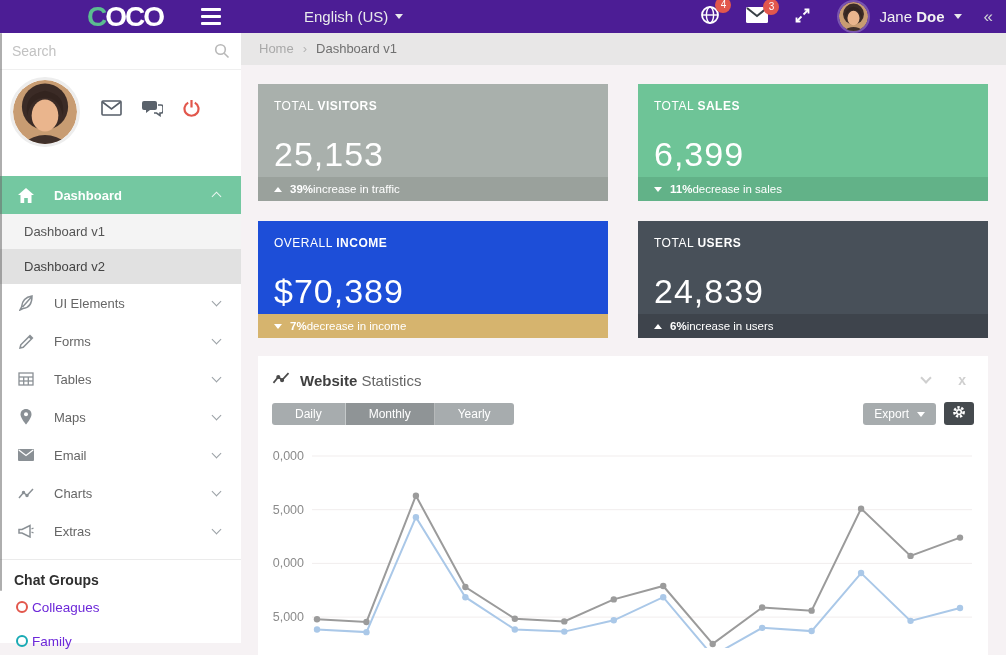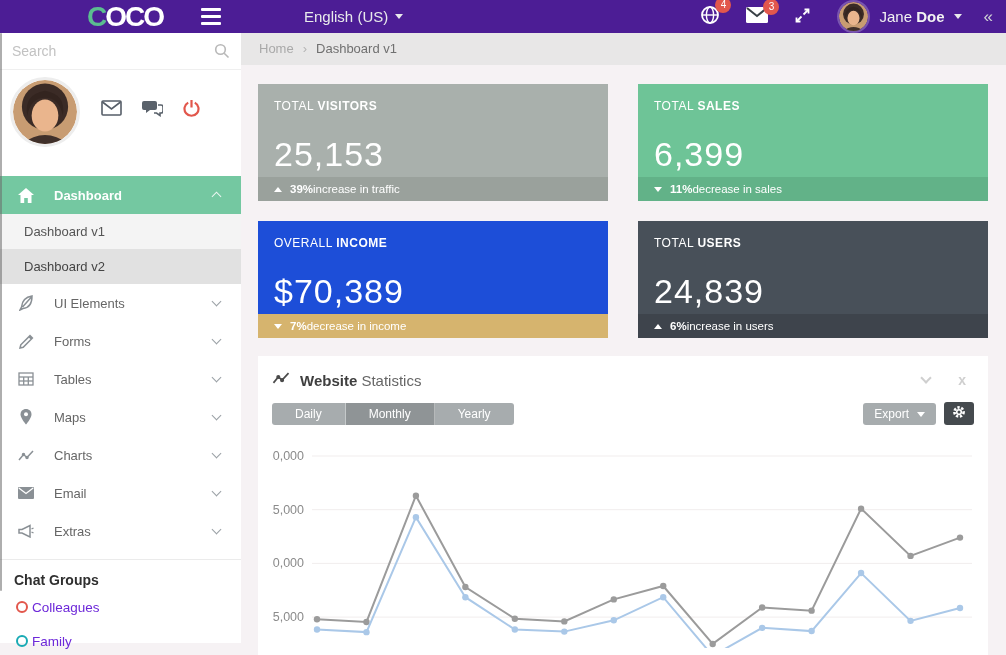--- a/index.html
+++ b/index.html
@@ -280,37 +280,37 @@
             <svg width="12" height="16" viewBox="0 0 12 16">
               <path d="M6 0 C2.7 0 0.5 2.3 0.5 5.4 C0.5 9 6 15.5 6 15.5 S11.5 9 11.5 5.4 C11.5 2.3 9.3 0 6 0 Z" fill="#8a9095"></path>
               <circle cx="6" cy="5.3" r="2" fill="#fff"></circle>
             </svg>
           </span>
         <span class="lbl">Maps</span>
         <span class="chev"></span>
       </div>
       <div class="m-item">
         <span class="mico">
+            <svg width="16" height="12" viewBox="0 0 16 12">
+              <rect x="0" y="0" width="16" height="12" rx="1" fill="#8a9095"></rect>
+              <polyline points="0.8,1 8,6.5 15.2,1" fill="none" stroke="#fff" stroke-width="1.3"></polyline>
+            </svg>
+          </span>
+        <span class="lbl">Email</span>
+        <span class="chev"></span>
+      </div>
+      <div class="m-item">
+        <span class="mico">
             <svg width="16" height="13" viewBox="0 0 16 13" fill="none" stroke="#8a9095" stroke-width="1.5">
               <polyline points="1,11 5.5,5.5 9,8.5 15,2"></polyline>
               <circle cx="5.5" cy="5.5" r="1" fill="#8a9095"></circle>
               <circle cx="9" cy="8.5" r="1" fill="#8a9095"></circle>
             </svg>
           </span>
         <span class="lbl">Charts</span>
-        <span class="chev"></span>
-      </div>
-      <div class="m-item">
-        <span class="mico">
-            <svg width="16" height="12" viewBox="0 0 16 12">
-              <rect x="0" y="0" width="16" height="12" rx="1" fill="#8a9095"></rect>
-              <polyline points="0.8,1 8,6.5 15.2,1" fill="none" stroke="#fff" stroke-width="1.3"></polyline>
-            </svg>
-          </span>
-        <span class="lbl">Email</span>
         <span class="chev"></span>
       </div>
       <div class="m-item">
         <span class="mico">
             <svg width="16" height="14" viewBox="0 0 16 14">
               <path d="M1 5.5 V9 H4 L12 13 V1.5 L4 5.5 Z" fill="none" stroke="#8a9095" stroke-width="1.5"></path>
               <line x1="13.5" y1="5" x2="15.5" y2="4" stroke="#8a9095" stroke-width="1.3"></line>
               <line x1="13.5" y1="8" x2="15.5" y2="9" stroke="#8a9095" stroke-width="1.3"></line>
             </svg>
           </span>

